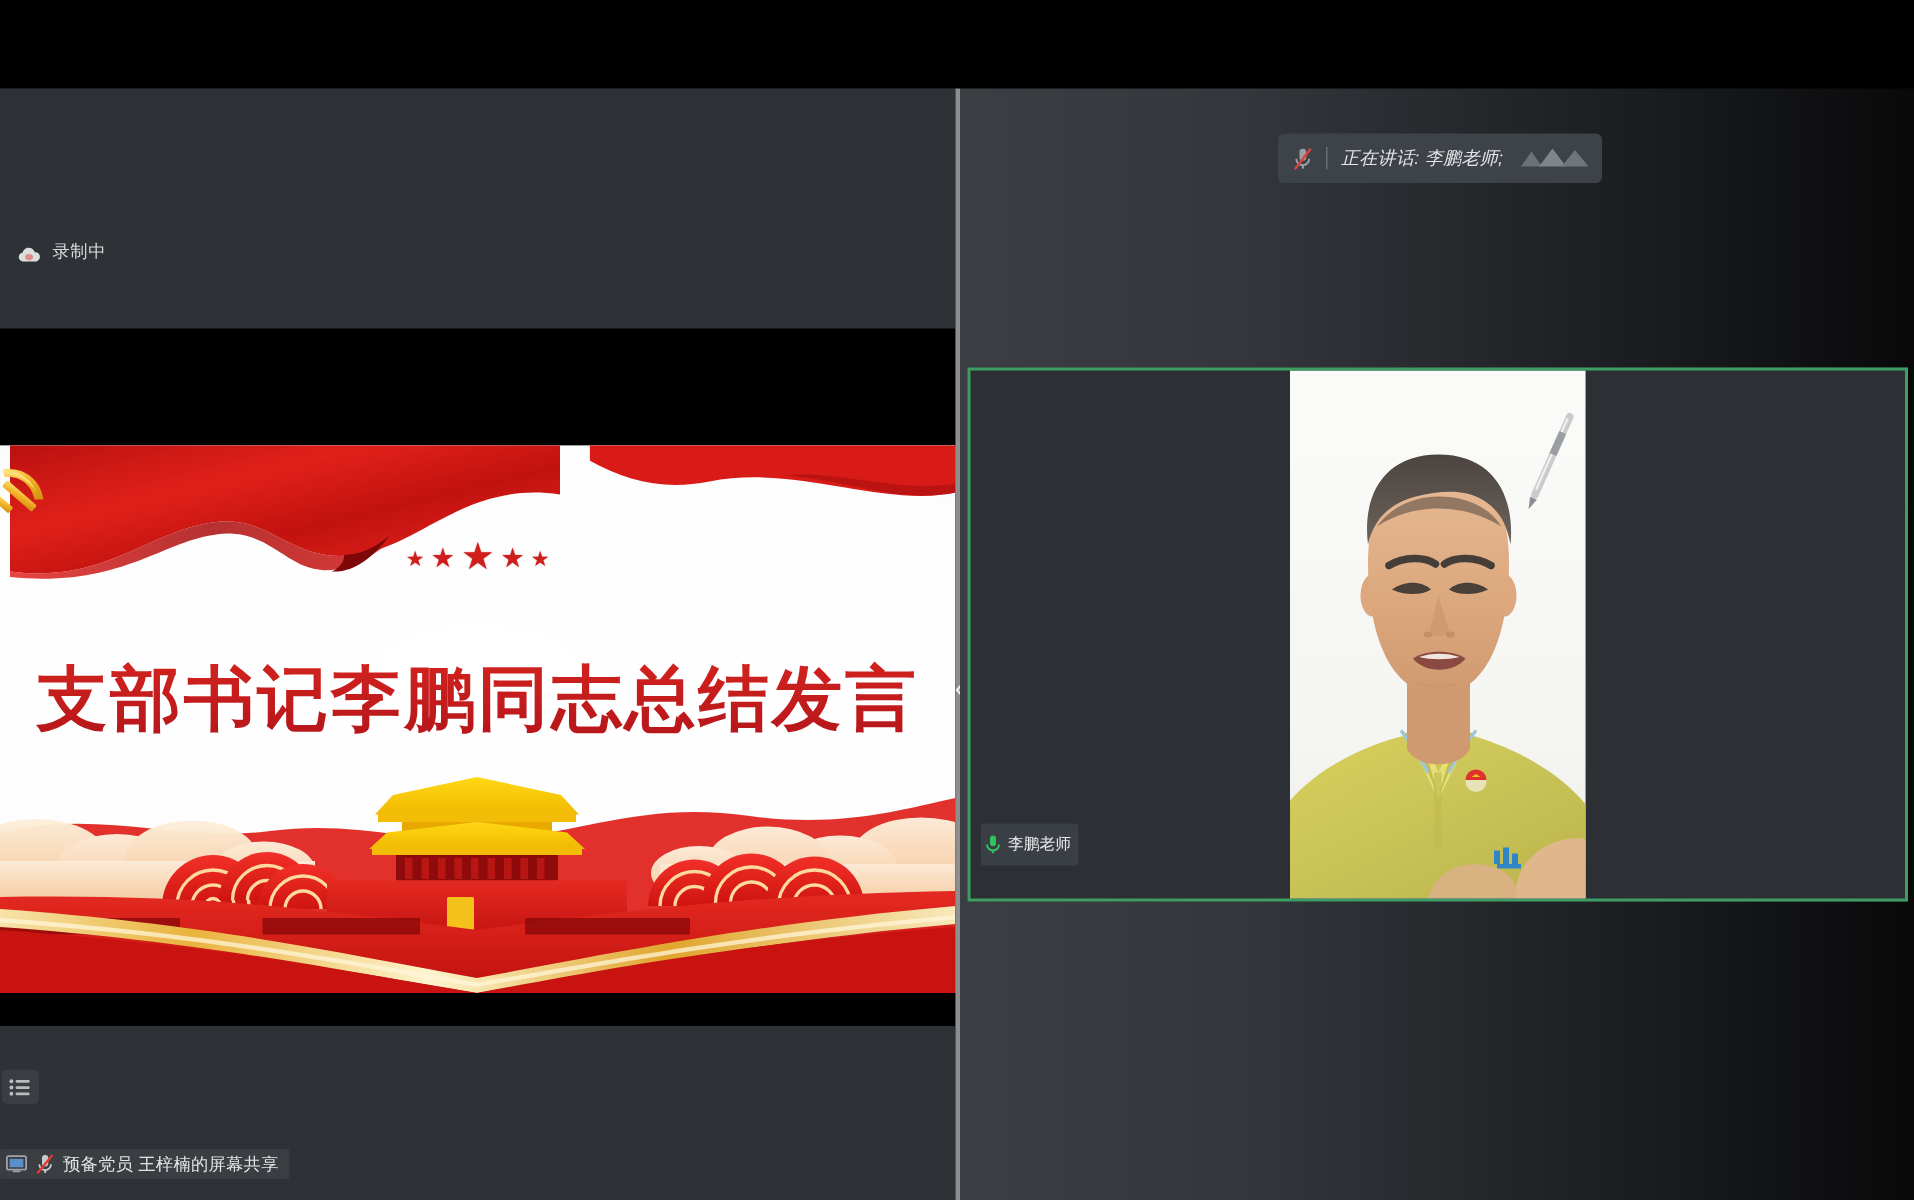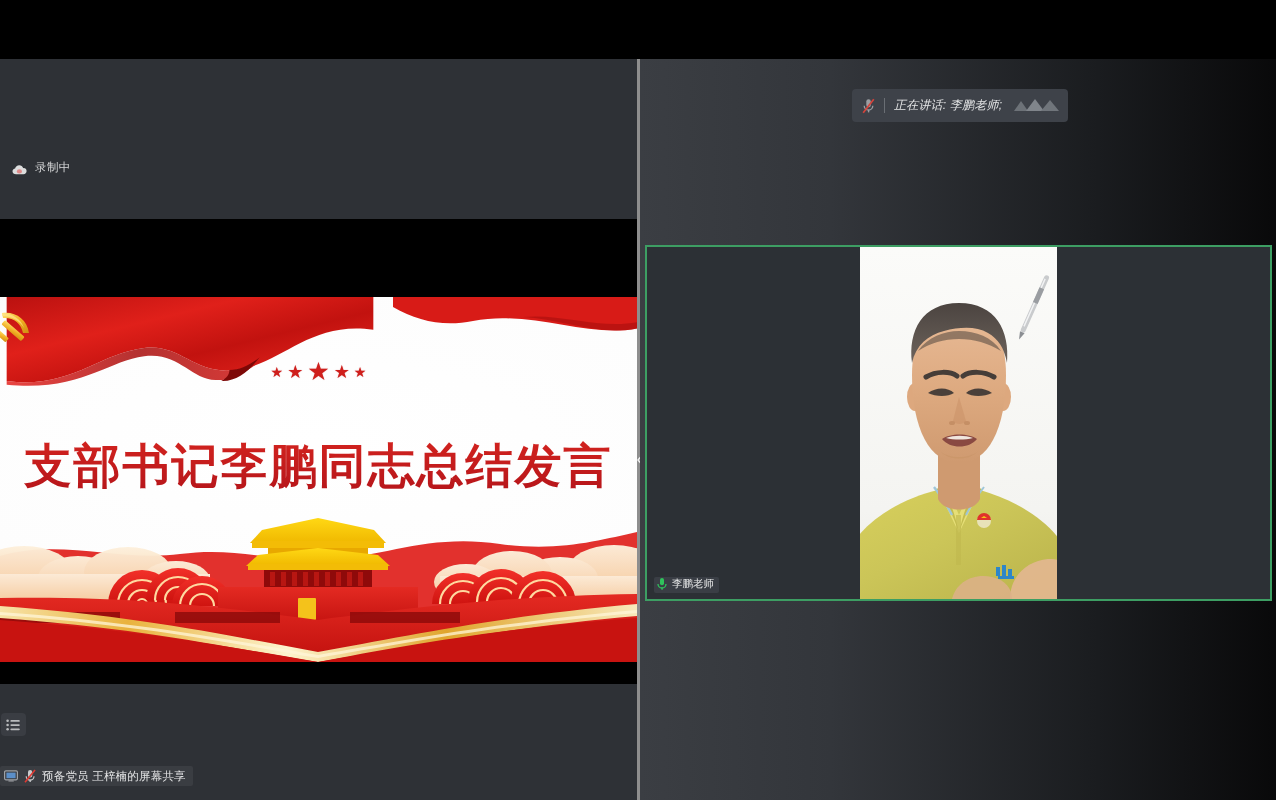--- a/index.html
+++ b/index.html
@@ -242,24 +242,24 @@
   }
   .tile-video {
     position: absolute;
     left: 213px; top: 0;
     width: 197px; height: 352px;
     overflow: hidden;
     background: #f6f6f4;
   }
   .name-badge {
     position: absolute;
-    left: 7px; bottom: 6px;
-    height: 16px;
+    left: 7px; bottom: 22px;
+    height: 28px;
     display: flex;
-    align-items: flex-start;
+    align-items: center;
     gap: 4px;
     background: rgba(60,64,70,.92);
     border-radius: 2px;
     padding: 0 5px 0 2px;
     z-index: 5;
   }
   .name-badge .nb-text {
     color: #e9eaea;
     font-size: 10.5px;
     white-space: nowrap;

